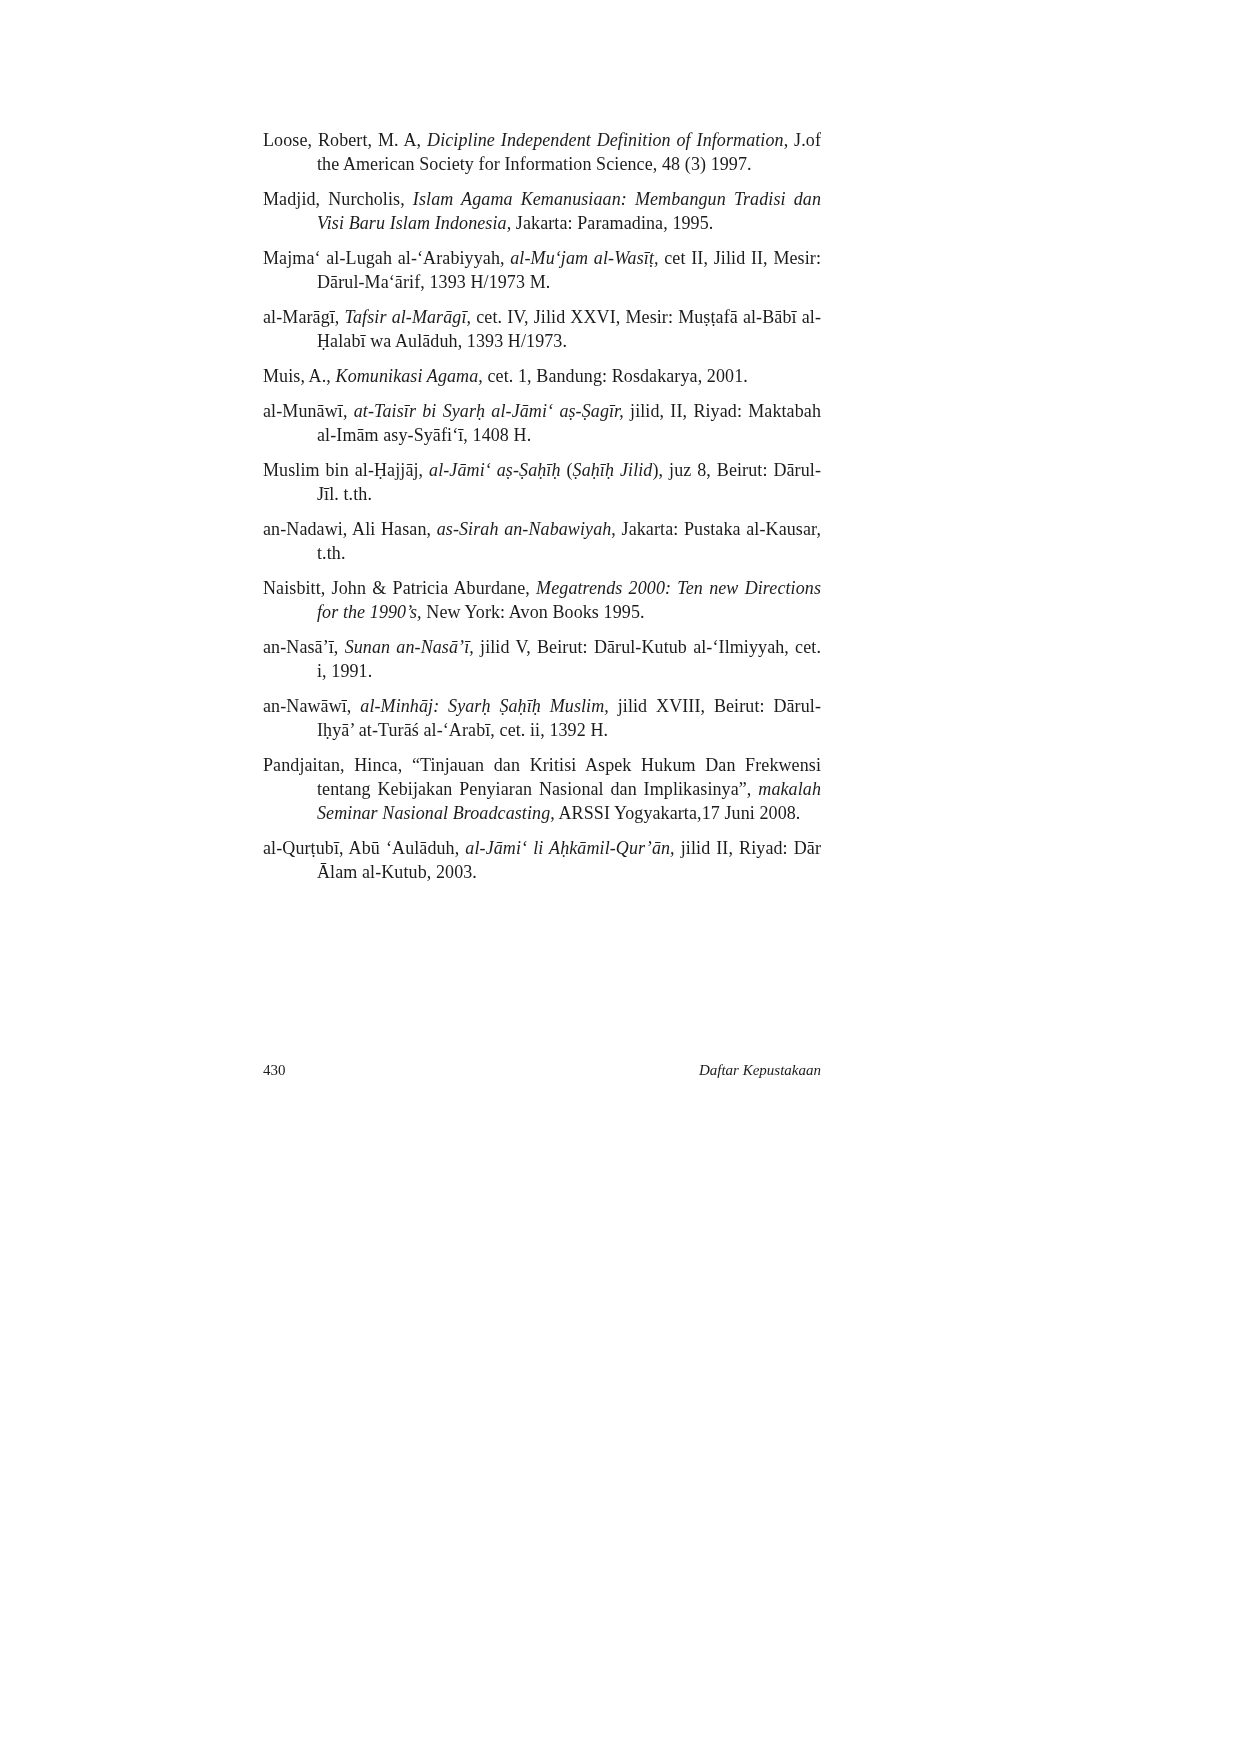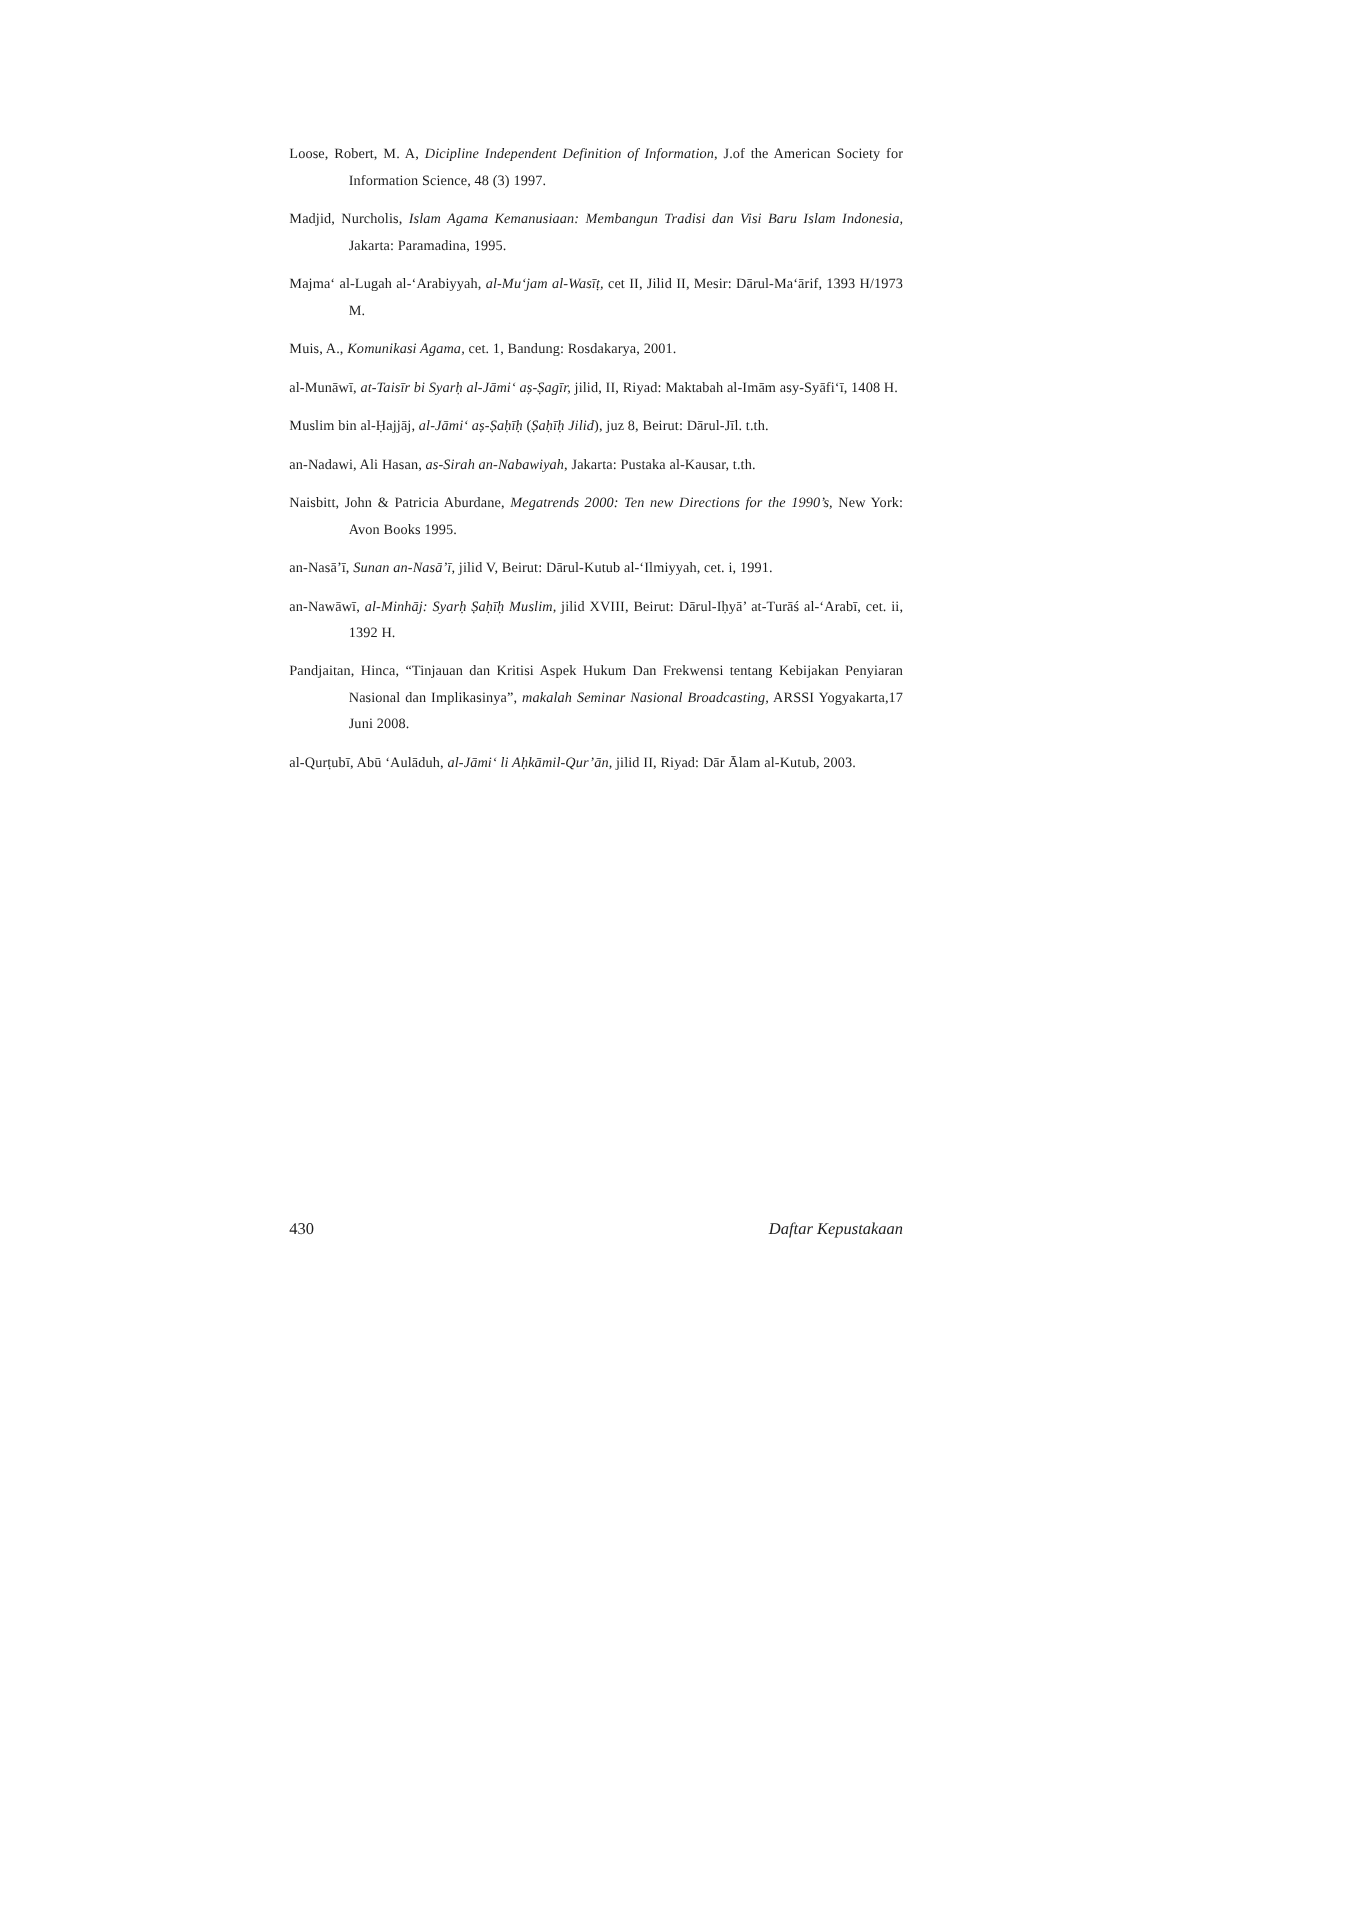--- a/index.html
+++ b/index.html
@@ -17,34 +17,34 @@
     overflow: hidden;
   }
   .content {
     position: absolute;
     left: 263px;
     top: 128px;
     width: 558px;
   }
   .entry {
     margin: 0 0 11px 0;
-    font-size: 13px;
+    font-size: 18px;
     line-height: 24px;
     text-align: justify;
     padding-left: 54px;
     text-indent: -54px;
     letter-spacing: 0.1px;
   }
   .entry .it {
     font-style: italic;
   }
   .footer {
     position: absolute;
     left: 263px;
-    top: 1108px;
+    top: 1060px;
     width: 558px;
     display: flex;
     justify-content: space-between;
     align-items: baseline;
   }
   .page-number {
     font-size: 15px;
     line-height: 20px;
   }
   .footer-title {
@@ -57,20 +57,21 @@
 </head>
 <body>
 
 <div class="page">
 
   <div class="content">
 
   <p class="entry"><span>Loose, Robert, M. A, </span><span class="it">Dicipline Independent Definition of Information</span><span>, J.of the American Society for Information Science, 48 (3) 1997.</span></p>
       <p class="entry"><span>Madjid, Nurcholis, </span><span class="it">Islam Agama Kemanusiaan: Membangun Tradisi dan Visi Baru Islam Indonesia,</span><span> Jakarta: Paramadina, 1995.</span></p>
       <p class="entry"><span>Majma‘ al-Lugah al-‘Arabiyyah, </span><span class="it">al-Mu‘jam al-Wasīṭ,</span><span> cet II, Jilid II, Mesir: Dārul-Ma‘ārif, 1393 H/1973 M.</span></p>
+      <p class="entry"><span>al-Marāgī, </span><span class="it">Tafsir al-Marāgī,</span><span> cet. IV, Jilid XXVI, Mesir: Muṣṭafā al-Bābī al-Ḥalabī wa Aulāduh, 1393 H/1973.</span></p>
       <p class="entry"><span>Muis, A., </span><span class="it">Komunikasi Agama,</span><span> cet. 1, Bandung: Rosdakarya, 2001.</span></p>
       <p class="entry"><span>al-Munāwī, </span><span class="it">at-Taisīr bi Syarḥ al-Jāmi‘ aṣ-Ṣagīr,</span><span> jilid, II, Riyad: Maktabah al-Imām asy-Syāfi‘ī, 1408 H.</span></p>
       <p class="entry"><span>Muslim bin al-Ḥajjāj, </span><span class="it">al-Jāmi‘ aṣ-Ṣaḥīḥ</span><span> (</span><span class="it">Ṣaḥīḥ Jilid</span><span>), juz 8, Beirut: Dārul-Jīl. t.th.</span></p>
       <p class="entry"><span>an-Nadawi, Ali Hasan, </span><span class="it">as-Sirah an-Nabawiyah</span><span>, Jakarta: Pustaka al-Kausar, t.th.</span></p>
       <p class="entry"><span>Naisbitt, John &amp; Patricia Aburdane, </span><span class="it">Megatrends 2000: Ten new Directions for the 1990’s,</span><span> New York: Avon Books 1995.</span></p>
       <p class="entry"><span>an-Nasā’ī, </span><span class="it">Sunan an-Nasā’ī,</span><span> jilid V, Beirut: Dārul-Kutub al-‘Ilmiyyah, cet. i, 1991.</span></p>
       <p class="entry"><span>an-Nawāwī, </span><span class="it">al-Minhāj: Syarḥ Ṣaḥīḥ Muslim,</span><span> jilid XVIII, Beirut: Dārul-Iḥyā’ at-Turāś al-‘Arabī, cet. ii, 1392 H.</span></p>
       <p class="entry"><span>Pandjaitan, Hinca, “Tinjauan dan Kritisi Aspek Hukum Dan Frekwensi tentang Kebijakan Penyiaran Nasional dan Implikasinya”, </span><span class="it">makalah Seminar Nasional Broadcasting,</span><span> ARSSI Yogyakarta,17 Juni 2008.</span></p>
       <p class="entry"><span>al-Qurṭubī, Abū ‘Aulāduh, </span><span class="it">al-Jāmi‘ li Aḥkāmil-Qur’ān,</span><span> jilid II, Riyad: Dār Ālam al-Kutub, 2003.</span></p>
     </div>

